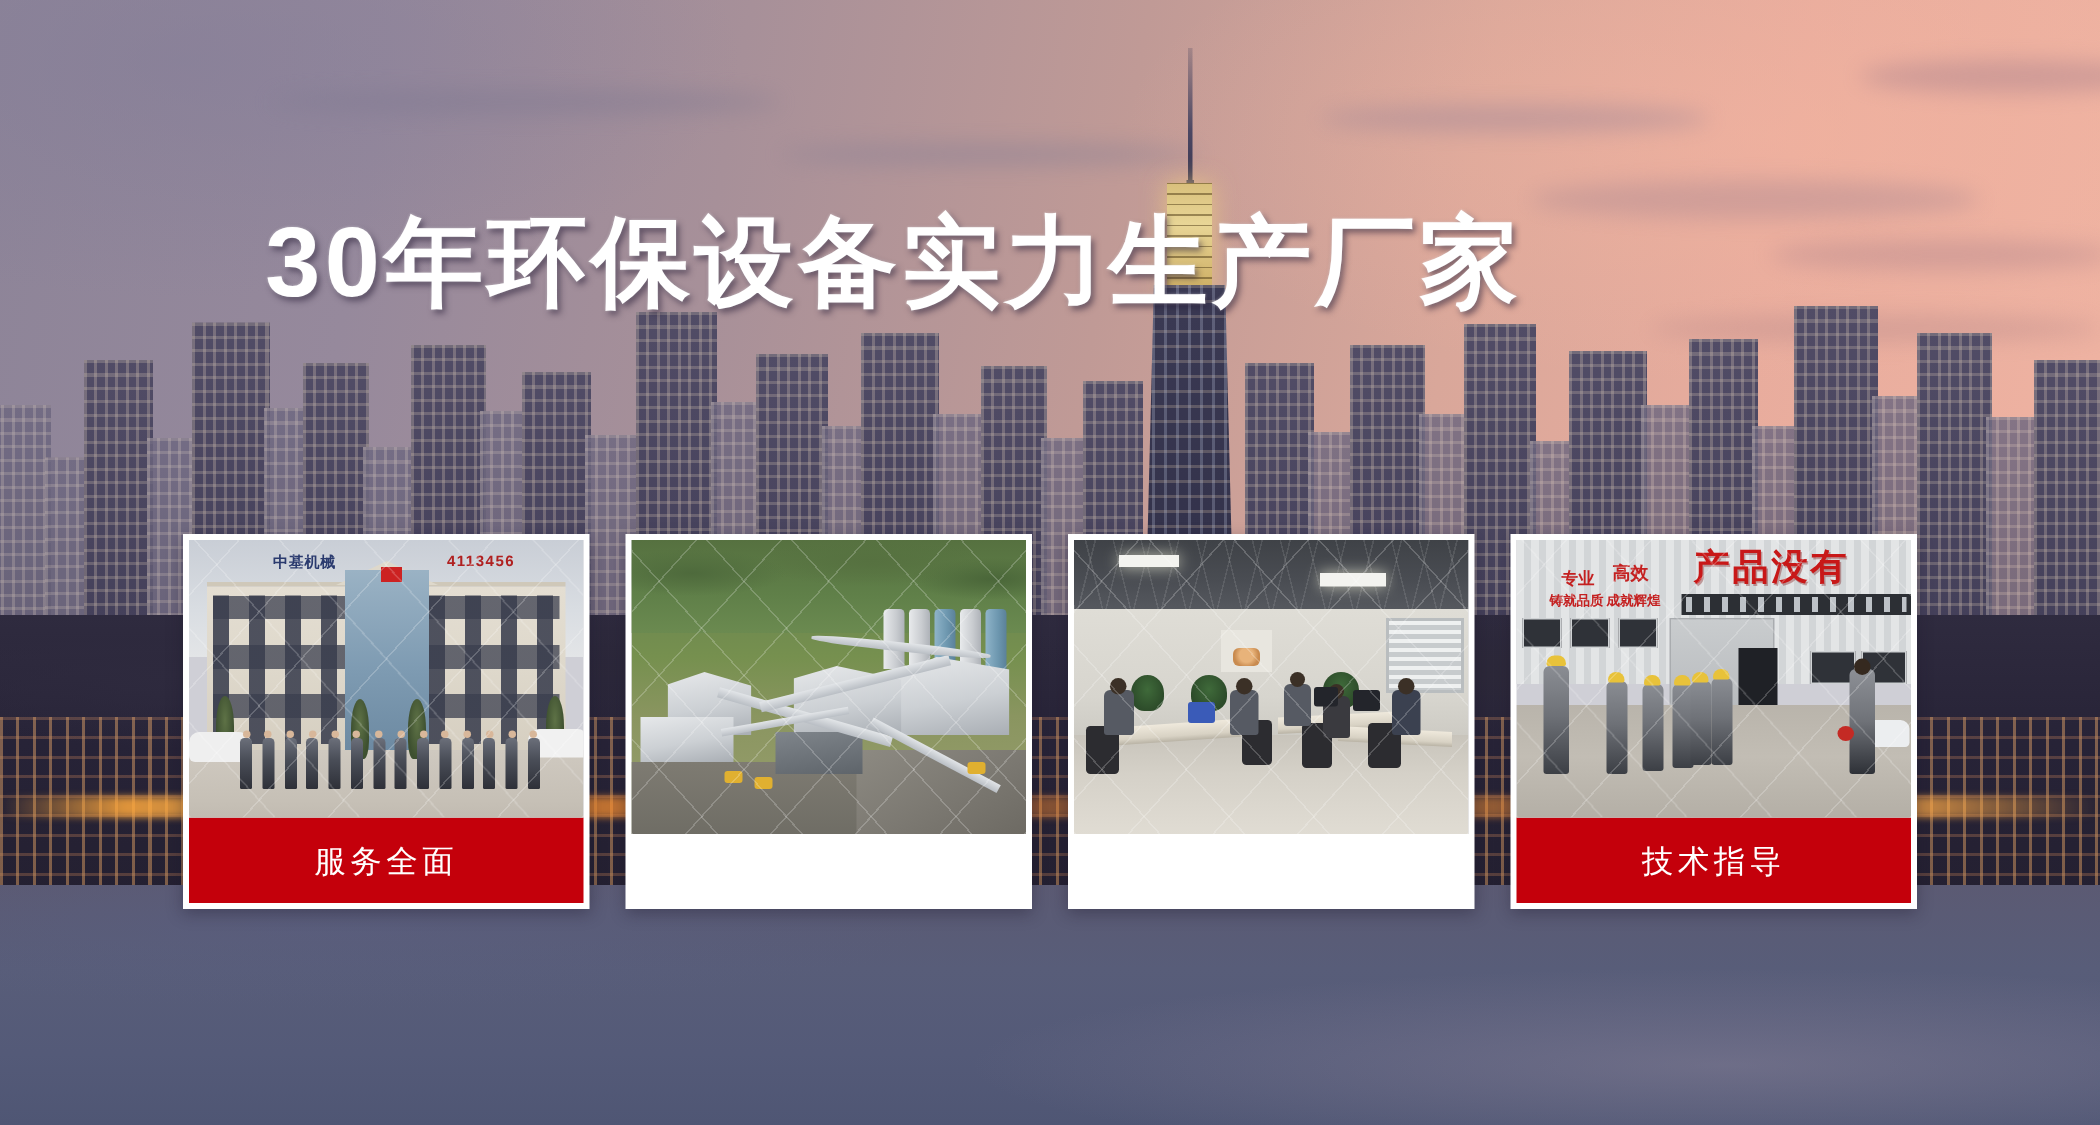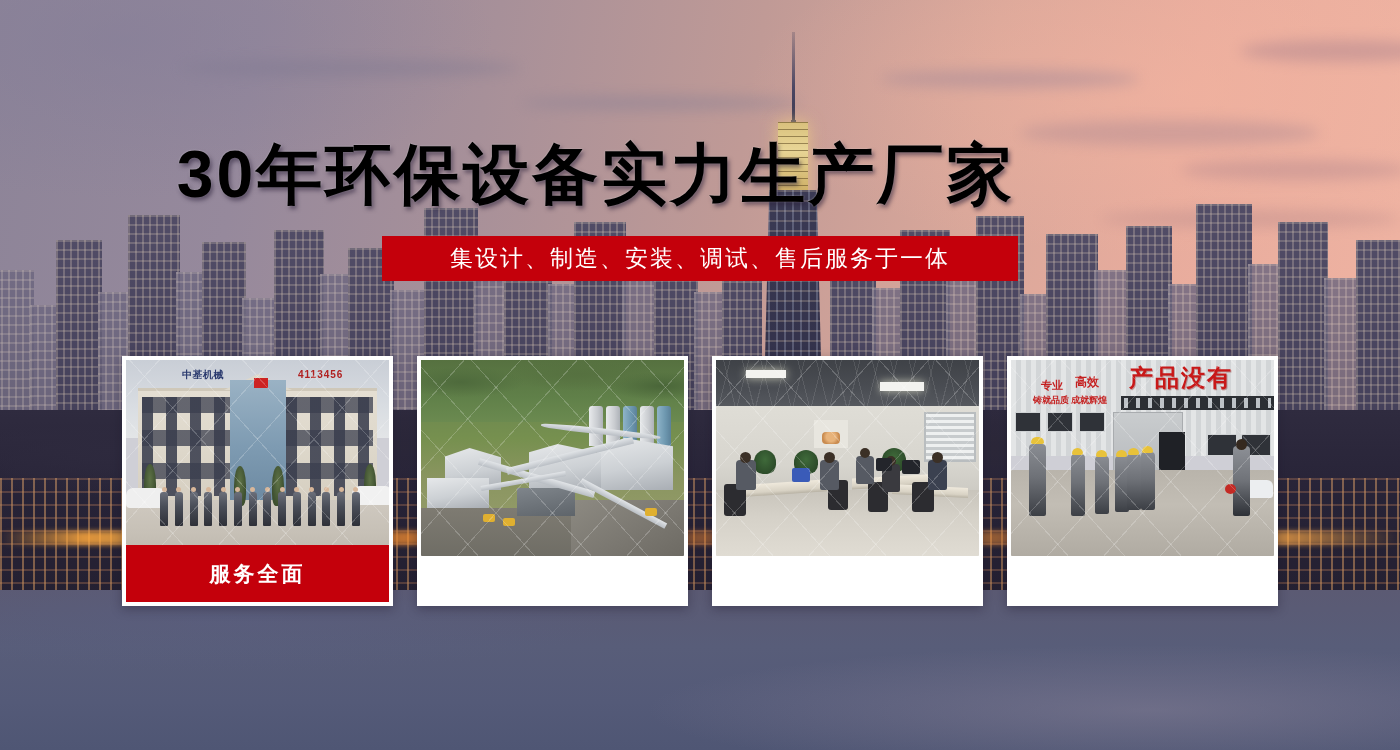--- a/index.html
+++ b/index.html
@@ -145,21 +145,21 @@
   }
 
   
   .headline {
     position:absolute;
     left:0; top:130px; width:1192px;
     text-align:center;
     font-size:66px;
     font-weight:bold;
     letter-spacing:3px;
-    color:#000000;
+    color:#ffffff;
     text-shadow:
       2px 3px 4px rgba(40,30,55,.55),
       0 0 2px rgba(255,255,255,.5);
     white-space:nowrap;
   }
 
   
   .subbar {
     position:absolute;
     left:382px; top:236px;
@@ -196,21 +196,20 @@
     background:#cfcfd6;
   }
   .card-caption {
     width:263px; height:60px;
     background:#c4000b;
     color:#ffffff;
     font-size:21px;
     letter-spacing:3px;
     display:flex; align-items:center; justify-content:center;
     white-space:nowrap;
-    font-weight:bold;
   }
   .wm {
     position:absolute; inset:0;
     background-image:
       repeating-linear-gradient(48deg, rgba(255,255,255,.20) 0 1px, rgba(255,255,255,0) 1px 42px),
       repeating-linear-gradient(-48deg, rgba(255,255,255,.20) 0 1px, rgba(255,255,255,0) 1px 42px);
     pointer-events:none;
   }
 
   
@@ -396,23 +395,20 @@
 
   <div class="treeline"></div>
   <div class="city-lights"></div>
   <div class="road-glow"></div>
 
   <div class="water"></div>
   <div class="water-sheen"></div>
 
   <div class="headline">30年环保设备实力生产厂家</div>
 
-  <div class="subbar">
-    <span class="subbar-text">集设计、制造、安装、调试、售后服务于一体</span>
-  </div>
 
   <div class="cards">
 
     <div class="card">
       <div class="card-photo">
         <div class="p1-sky"></div>
         <div class="p1-bldg"></div>
         <div class="p1-pediment"></div>
         <div class="p1-center"></div>
         <div class="p1-flag"></div>
@@ -547,16 +543,17 @@
         <div class="p4-worker" style="left:116px; top:94px;  height:56px;"></div>
         <div class="p4-helmet" style="left:117px; top:88px;"></div>
         <div class="p4-worker" style="left:130px; top:92px;  height:58px;"></div>
         <div class="p4-helmet" style="left:131px; top:86px;"></div>
 
         <div class="p4-boss" style="left:222px; top:86px; height:70px;"></div>
         <div class="p4-head" style="position:absolute; left:225px; top:79px; width:11px; height:11px; background:#35291f; border-radius:50%;"></div>
         <div class="p4-redhat" style="left:214px; top:124px;"></div>
         <div class="wm"></div>
       </div>
+      <div class="card-caption">技术指导</div>
     </div>
 
   </div>
 </div>
 
 </body></html>

